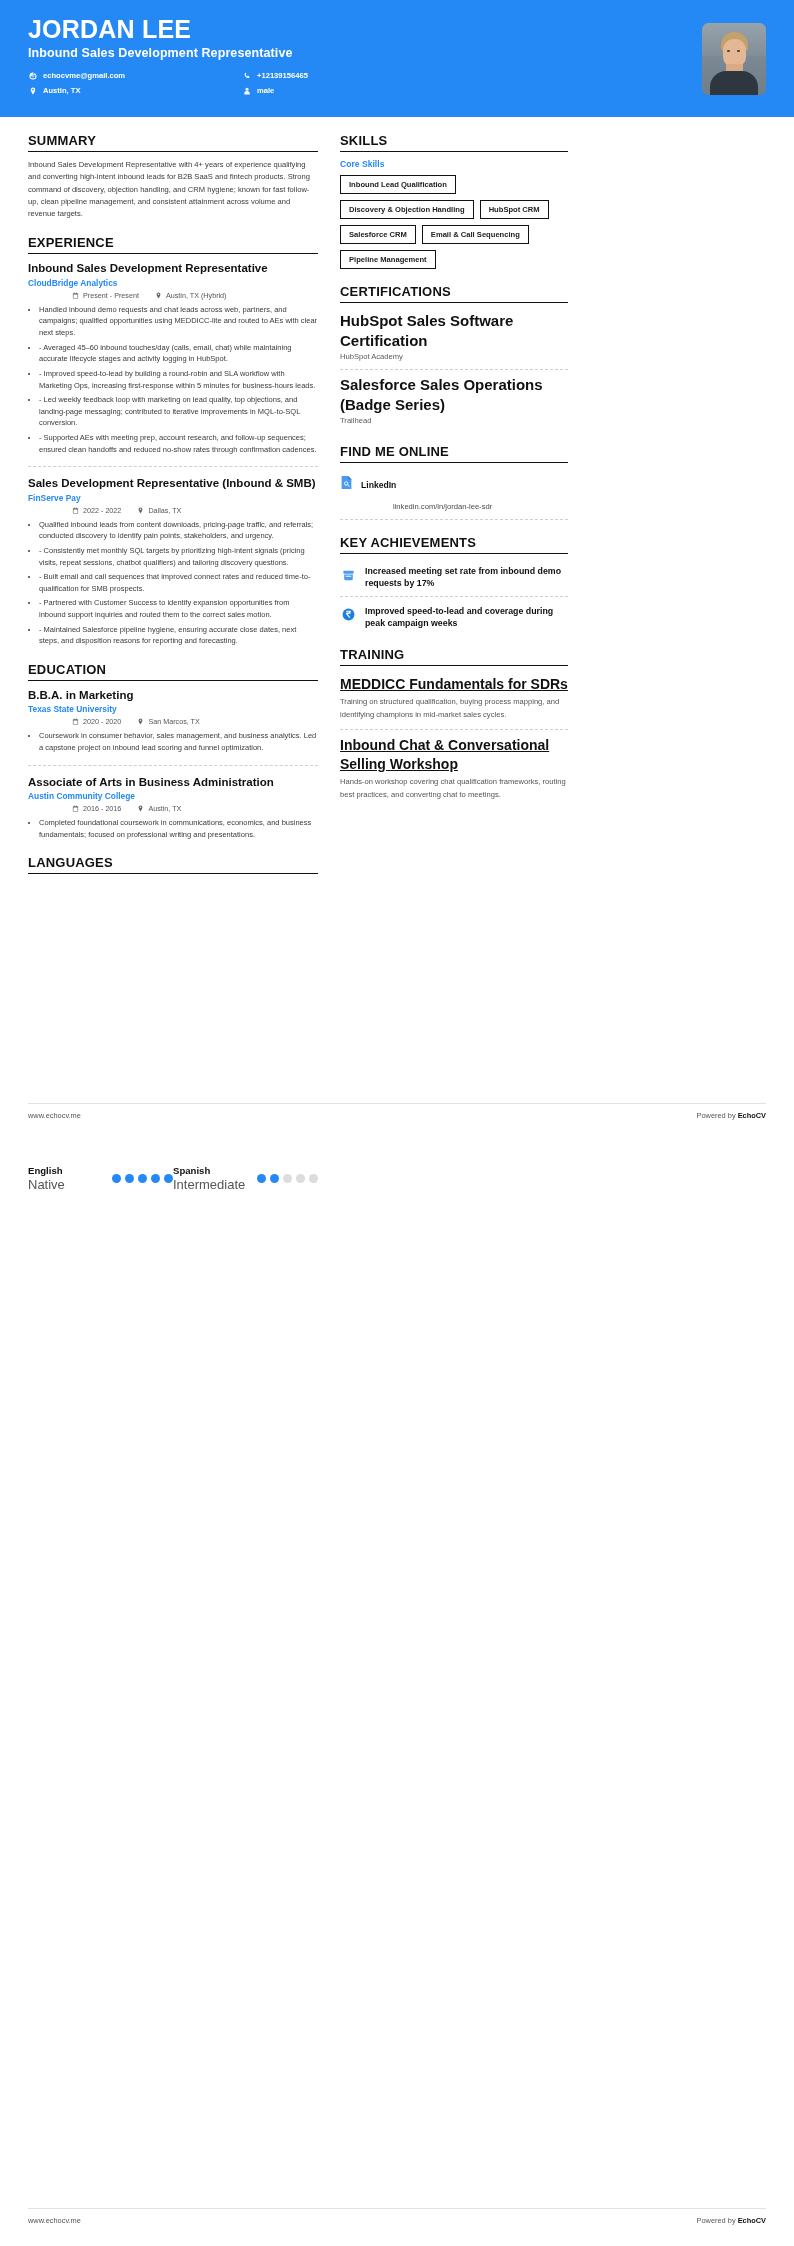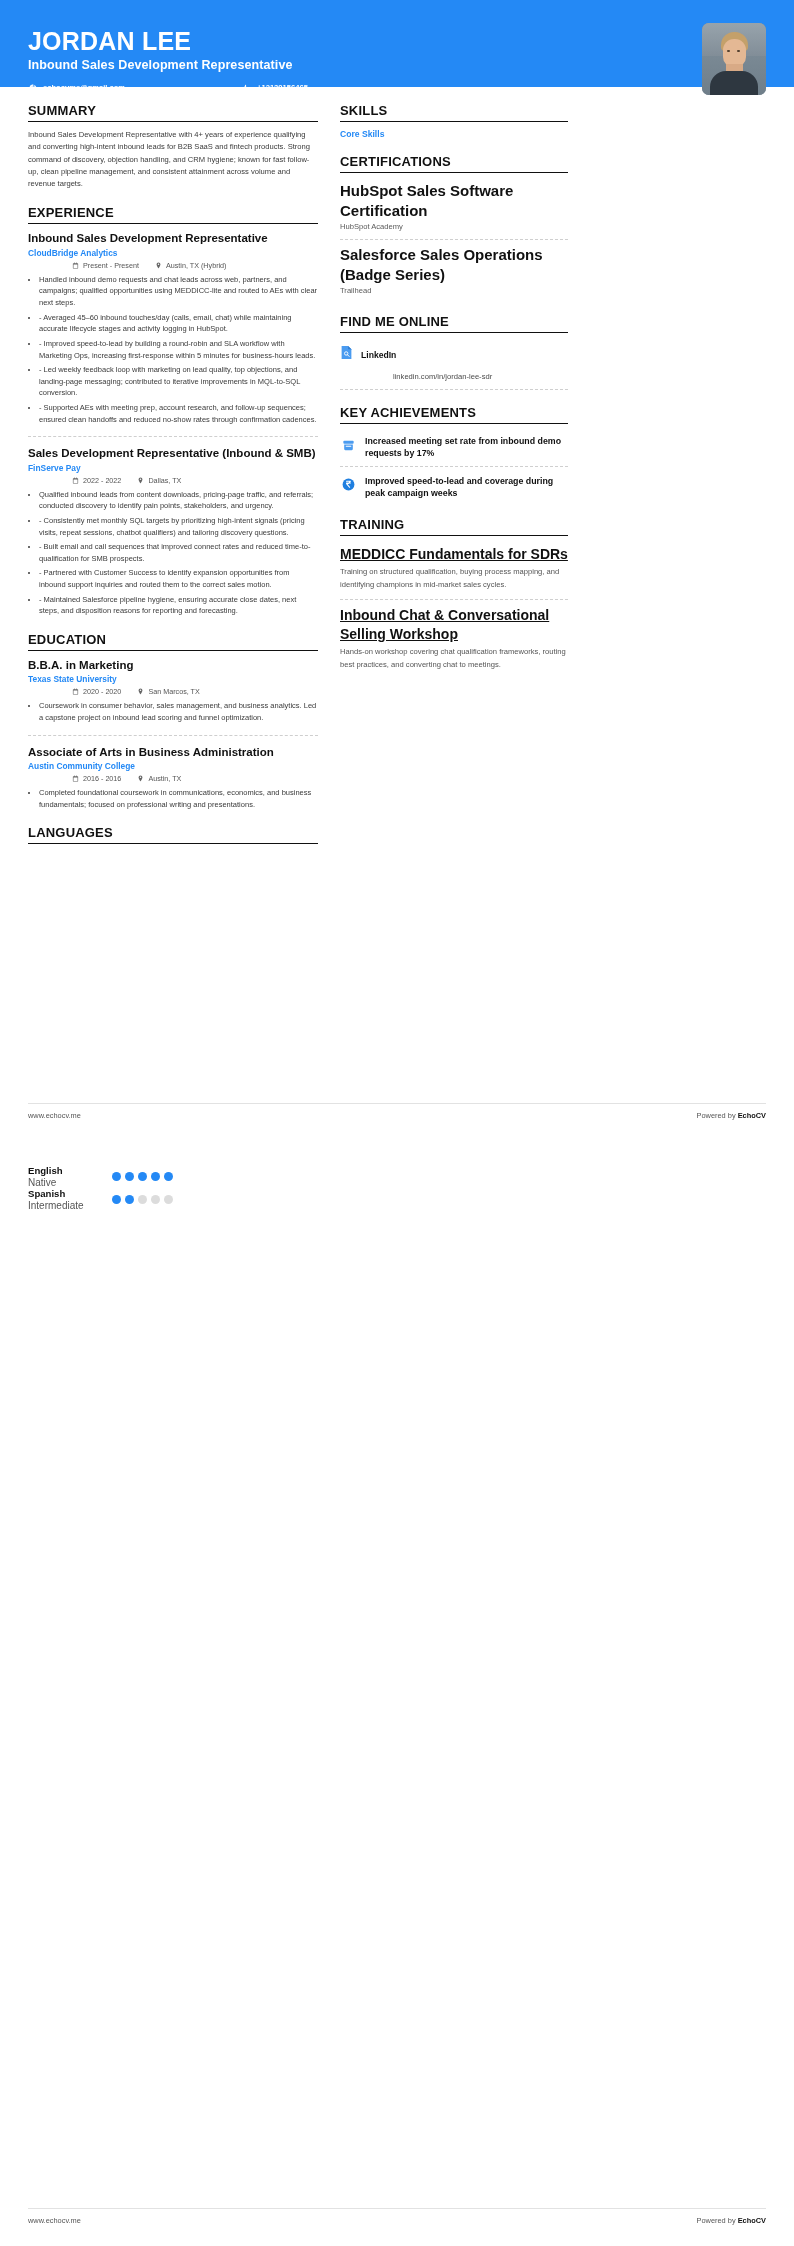--- a/index.html
+++ b/index.html
@@ -12,22 +12,22 @@
   .page {
     position: relative;
     width: 794px;
     min-height: 2246px;
     background: #ffffff;
   }
 
   
   .header {
     background: #2489f5;
-    height: 87px;
-    padding: 28px 28px 0 28px;
+    height: 117px;
+    padding: 16px 28px 0 28px;
     position: relative;
   }
   .name {
     font-size: 25px;
     font-weight: bold;
     color: #ffffff;
     letter-spacing: 0.2px;
     line-height: 1.08;
   }
   .role {
@@ -217,25 +217,25 @@
   .ach-ico svg { width: 15px; height: 15px; }
   .ach-title { font-size: 8.8px; font-weight: bold; color: #111111; line-height: 1.35; }
   .ach-desc { font-size: 7.6px; color: #555555; line-height: 1.6; margin-top: 4px; }
 
   
   .train-item { padding: 2px 0 4px 0; }
   .train-name { font-size: 14px; font-weight: bold; color: #111111; line-height: 1.35; text-decoration: underline; }
   .train-desc { font-size: 7.6px; color: #555555; line-height: 1.6; margin-top: 3px; }
 
   
-  .lang-grid { display: flex; gap: 0; margin-top: 10px; flex-direction: column; }
+  .lang-grid { display: flex; gap: 0; margin-top: 10px; }
   .lang-block { display: flex; align-items: center; width: 50%; }
   .lang-names { width: 84px; }
   .lang-name { font-size: 9.6px; font-weight: bold; color: #111111; }
-  .lang-level { font-size: 10px; color: #555555; margin-top: 1px; }
+  .lang-level { font-size: 13px; color: #555555; margin-top: 1px; }
   .dots { display: flex; gap: 4px; }
   .dot { width: 9px; height: 9px; border-radius: 50%; background: #dcdcdc; }
   .dot.on { background: #2489f5; }
 
   
   .footer {
     position: absolute;
     left: 28px; right: 28px;
     display: flex; justify-content: space-between; align-items: center;
     font-size: 7.4px; color: #555555;
@@ -425,20 +425,28 @@
       <div class="sec">
         <div class="sec-title">LANGUAGES</div>
       </div>
     </div>
 
     <div class="col-right">
 
       <div class="sec">
         <div class="sec-title">SKILLS</div>
         <div class="skills-group-label">Core Skills</div>
+        <div class="chips">
+          <span class="chip">Inbound Lead Qualification</span>
+          <span class="chip">Discovery &amp; Objection Handling</span>
+          <span class="chip">HubSpot CRM</span>
+          <span class="chip">Salesforce CRM</span>
+          <span class="chip">Email &amp; Call Sequencing</span>
+          <span class="chip">Pipeline Management</span>
+        </div>
       </div>
 
       <div class="sec">
         <div class="sec-title">CERTIFICATIONS</div>
         <div class="cert-item">
           <div class="cert-name">HubSpot Sales Software Certification</div>
           <div class="cert-issuer">HubSpot Academy</div>
         </div>
         <div class="dash-sep"></div>
         <div class="cert-item">

